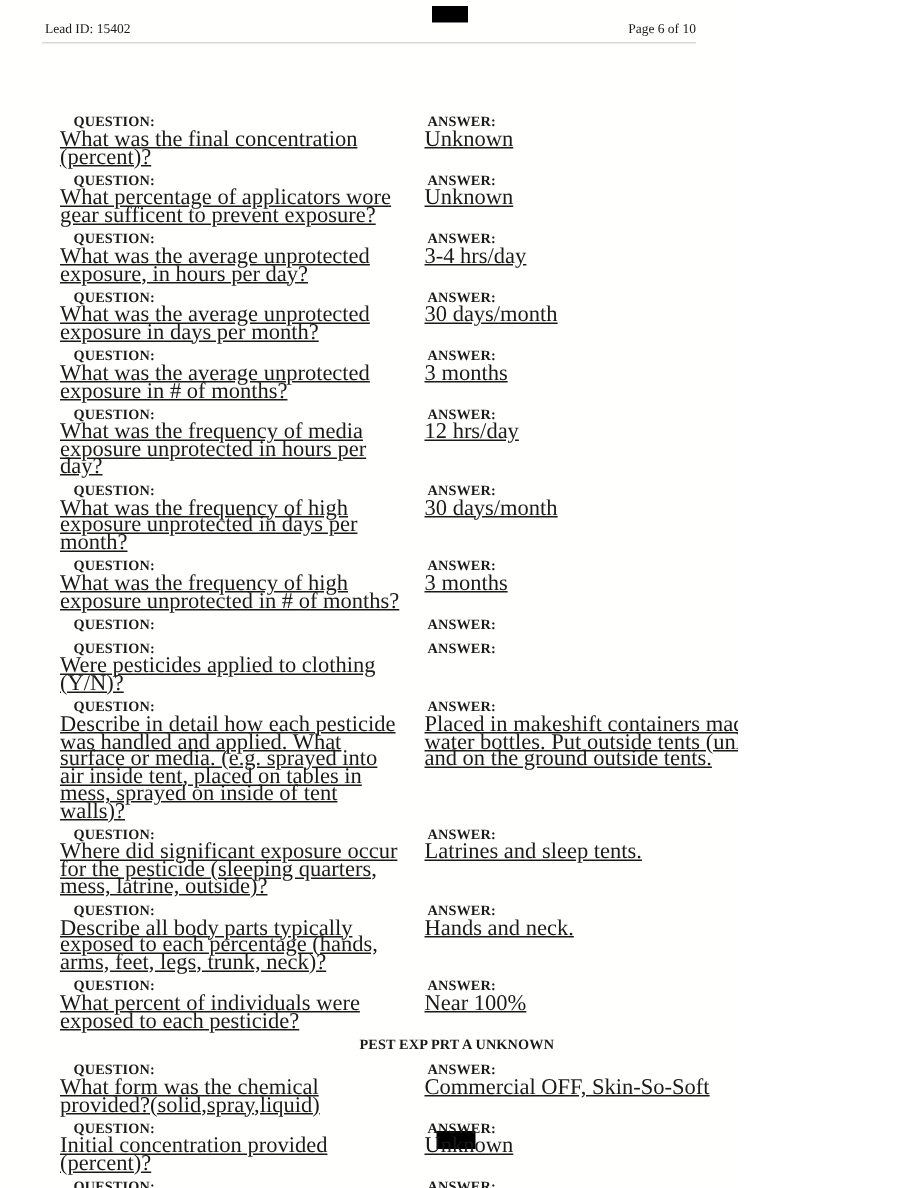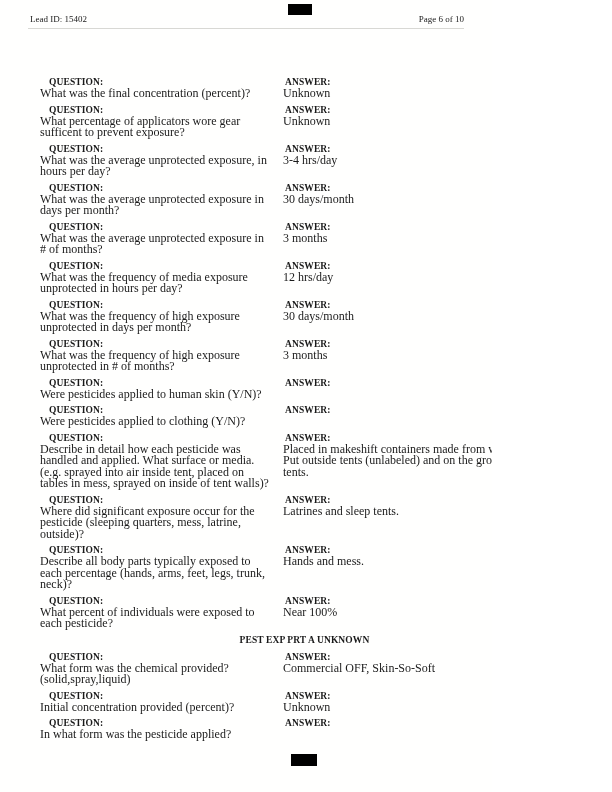--- a/index.html
+++ b/index.html
@@ -35,21 +35,21 @@
   }
   .row { display: flex; align-items: flex-start; margin-bottom: 4px; }
   .qcol { width: 241px; flex: 0 0 241px; }
   .acol { flex: 1 1 auto; }
   .qlabel, .alabel {
     font-weight: bold; font-size: 9.5px; line-height: 12px;
     letter-spacing: 0.1px;
   }
   .qlabel { padding-left: 9px; }
   .alabel { padding-left: 4px; }
-  .qtext, .atext { font-size: 12px; line-height: 11.5px; }
+  .qtext, .atext { font-size: 15px; line-height: 11.5px; text-decoration: underline; }
   .qtext { padding-right: 10px; }
   .atext { padding-left: 2px; padding-right: 14px; }
   .sec-header {
     font-weight: bold; font-size: 9.5px; line-height: 12px;
     margin: 2px 0 5px 2px; letter-spacing: 0.1px; text-align: center;
   }
 </style>
 </head>
 <body>
 
@@ -150,21 +150,20 @@
       </div>
       <div class="acol">
         <div class="alabel">ANSWER:</div>
         <div class="atext">3 months</div>
       </div>
     </div>
 
     <div class="row">
       <div class="qcol">
         <div class="qlabel">QUESTION:</div>
-        <div class="qtext">Were pesticides applied to human skin (Y/N)?</div>
       </div>
       <div class="acol">
         <div class="alabel">ANSWER:</div>
         <div class="atext"></div>
       </div>
     </div>
 
     <div class="row">
       <div class="qcol">
         <div class="qlabel">QUESTION:</div>
@@ -198,21 +197,21 @@
       </div>
     </div>
 
     <div class="row">
       <div class="qcol">
         <div class="qlabel">QUESTION:</div>
         <div class="qtext">Describe all body parts typically exposed to each percentage (hands, arms, feet, legs, trunk, neck)?</div>
       </div>
       <div class="acol">
         <div class="alabel">ANSWER:</div>
-        <div class="atext">Hands and mess.</div>
+        <div class="atext">Hands and neck.</div>
       </div>
     </div>
 
     <div class="row">
       <div class="qcol">
         <div class="qlabel">QUESTION:</div>
         <div class="qtext">What percent of individuals were exposed to each pesticide?</div>
       </div>
       <div class="acol">
         <div class="alabel">ANSWER:</div>

